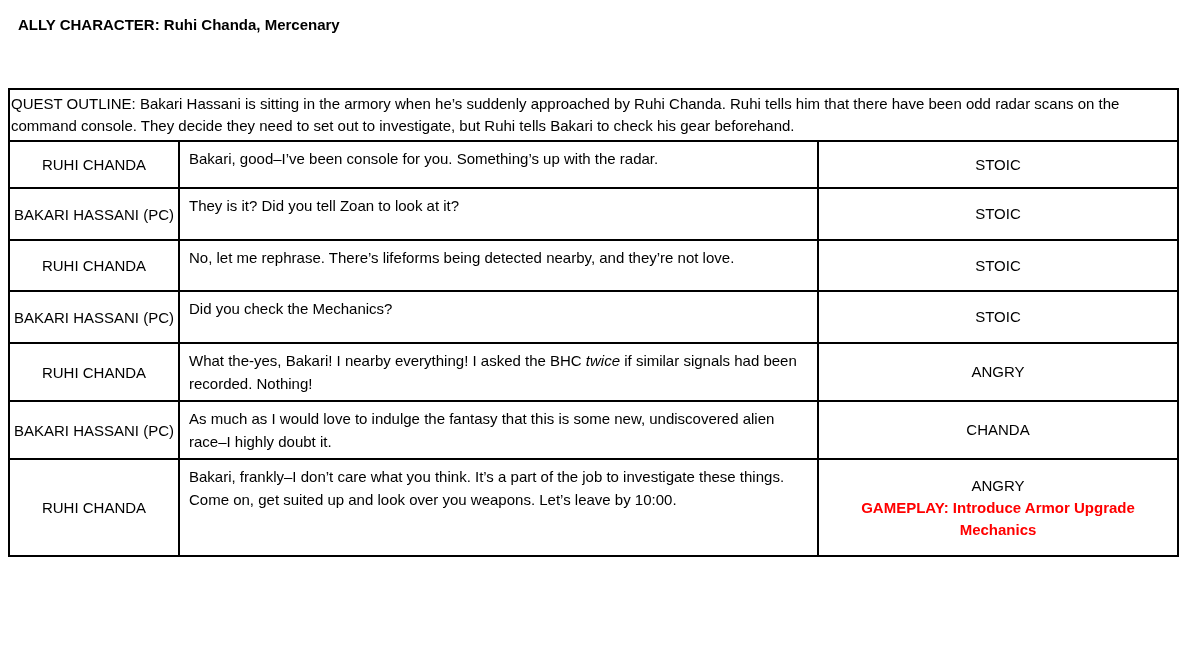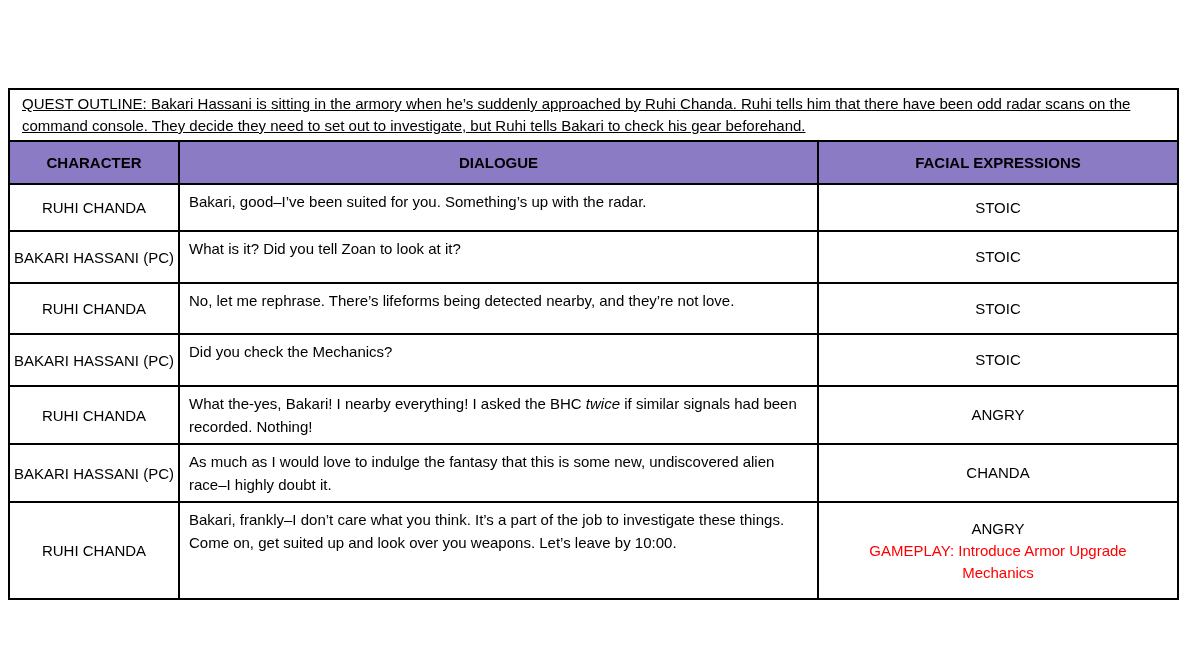--- a/index.html
+++ b/index.html
@@ -40,25 +40,24 @@
   .col-character  { width: 170px; }
   .col-dialogue   { width: 639px; }
   .col-expression { width: 360px; }
   td, th {
     border: 2px solid var(--border-color);
     overflow: hidden;
   }
   td.quest-cell {
     font-size: 15px;
     line-height: 22px;
-    padding: 3px 12px;
+    padding: 3px 1px;
     height: 50px;
     vertical-align: middle;
     text-align: left;
-    text-decoration: underline;
   }
   th {
     background: var(--header-bg);
     font-size: 15px;
     font-weight: bold;
     height: 43px;
     text-align: center;
     vertical-align: middle;
     padding: 2px 4px;
   }
@@ -80,64 +79,61 @@
   td.cell-expression {
     text-align: center;
     vertical-align: middle;
     font-size: 15px;
     line-height: 22px;
     padding: 2px 20px;
   }
   .gameplay-note {
     color: var(--note-color);
     line-height: 22px;
+    font-weight: bold;
   }
   tbody tr:nth-child(1) { height: 47px; }
   tbody tr:nth-child(2) { height: 52px; }
   tbody tr:nth-child(3) { height: 51px; }
   tbody tr:nth-child(4) { height: 52px; }
   tbody tr:nth-child(5) { height: 53px; }
   tbody tr:nth-child(6) { height: 52px; }
   tbody tr:nth-child(7) { height: 97px; }
 </style>
 </head>
 <body>
 
 <div class="top-block">
+  <div>ALLY CHARACTER: Ruhi Chanda, Mercenary</div>
 </div>
 
 <table class="script-table">
   <colgroup>
     <col class="col-character">
     <col class="col-dialogue">
     <col class="col-expression">
   </colgroup>
   <thead>
     <tr>
       <td colspan="3" class="quest-cell">QUEST OUTLINE: Bakari Hassani is sitting in the armory when he’s suddenly approached by Ruhi Chanda. Ruhi tells him that there have been odd radar scans on the command console. They decide they need to set out to investigate, but Ruhi tells Bakari to check his gear beforehand.</td>
     </tr>
-    <tr>
-      <th>CHARACTER</th>
-      <th>DIALOGUE</th>
-      <th>FACIAL EXPRESSIONS</th>
-    </tr>
   </thead>
   <tbody>
   <tr>
     <td class="cell-character">RUHI CHANDA</td>
-    <td class="cell-dialogue"><span>Bakari, good–I’ve been suited for you. Something’s up with the radar.</span></td>
+    <td class="cell-dialogue"><span>Bakari, good–I’ve been console for you. Something’s up with the radar.</span></td>
     <td class="cell-expression">
       <div>STOIC</div>
 
     </td>
   </tr>
 
   <tr>
     <td class="cell-character">BAKARI HASSANI (PC)</td>
-    <td class="cell-dialogue"><span>What is it? Did you tell Zoan to look at it?</span></td>
+    <td class="cell-dialogue"><span>They is it? Did you tell Zoan to look at it?</span></td>
     <td class="cell-expression">
       <div>STOIC</div>
 
     </td>
   </tr>
 
   <tr>
     <td class="cell-character">RUHI CHANDA</td>
     <td class="cell-dialogue"><span>No, let me rephrase. There’s lifeforms being detected nearby, and they’re not love.</span></td>
     <td class="cell-expression">

